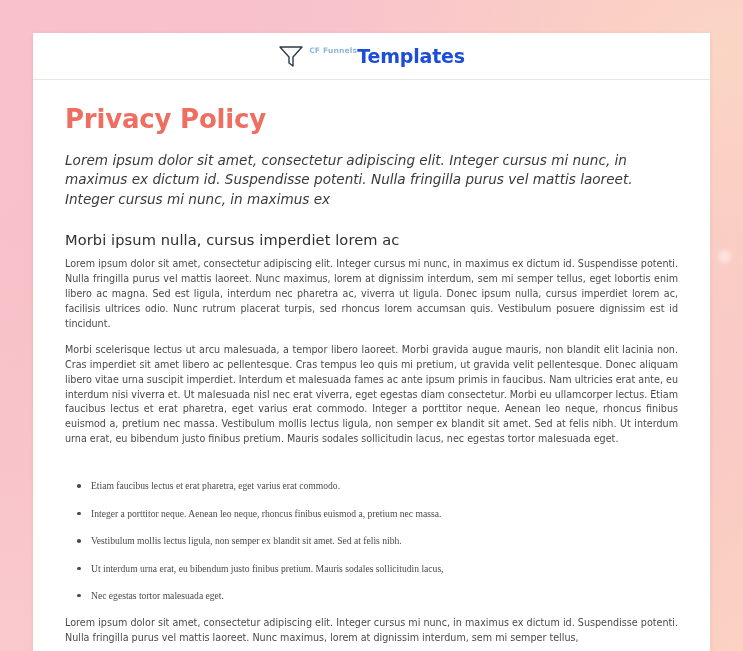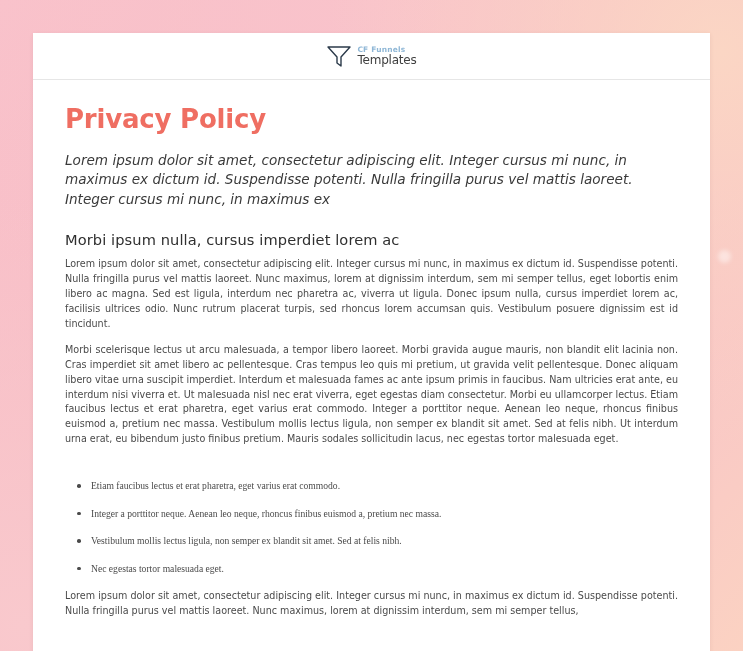--- a/index.html
+++ b/index.html
@@ -56,34 +56,34 @@
     justify-content: center;
   }
   #brand-logo {
     display: flex;
     align-items: center;
     gap: 5px;
   }
   #funnel-icon svg { display: block; }
   #brand-text {
     display: flex;
-    flex-direction: column;
+    flex-direction: row;
     line-height: 1;
   }
   #brand-sub {
     font-size: 7.5px;
     font-weight: bold;
     color: #8fb7d6;
     letter-spacing: 0.2px;
     margin-bottom: 1px;
   }
   #brand-main {
-    font-size: 12px;
-    font-weight: normal;
-    color: #404040;
+    font-size: 19px;
+    font-weight: bold;
+    color: #1d4ed8;
     letter-spacing: -0.2px;
   }
 
   
   #doc-body {
     padding: 24px 32px 10px 32px;
   }
   #page-title {
     font-size: 26px;
     font-weight: bold;
@@ -169,19 +169,20 @@
     <h2 class="section-heading">Morbi ipsum nulla, cursus imperdiet lorem ac</h2>
 
     <p class="body-text">Lorem ipsum dolor sit amet, consectetur adipiscing elit. Integer cursus mi nunc, in maximus ex dictum id. Suspendisse potenti. Nulla fringilla purus vel mattis laoreet. Nunc maximus, lorem at dignissim interdum, sem mi semper tellus, eget lobortis enim libero ac magna. Sed est ligula, interdum nec pharetra ac, viverra ut ligula. Donec ipsum nulla, cursus imperdiet lorem ac, facilisis ultrices odio. Nunc rutrum placerat turpis, sed rhoncus lorem accumsan quis. Vestibulum posuere dignissim est id tincidunt.</p>
 
     <p class="body-text gap-after">Morbi scelerisque lectus ut arcu malesuada, a tempor libero laoreet. Morbi gravida augue mauris, non blandit elit lacinia non. Cras imperdiet sit amet libero ac pellentesque. Cras tempus leo quis mi pretium, ut gravida velit pellentesque. Donec aliquam libero vitae urna suscipit imperdiet. Interdum et malesuada fames ac ante ipsum primis in faucibus. Nam ultricies erat ante, eu interdum nisi viverra et. Ut malesuada nisl nec erat viverra, eget egestas diam consectetur. Morbi eu ullamcorper lectus. Etiam faucibus lectus et erat pharetra, eget varius erat commodo. Integer a porttitor neque. Aenean leo neque, rhoncus finibus euismod a, pretium nec massa. Vestibulum mollis lectus ligula, non semper ex blandit sit amet. Sed at felis nibh. Ut interdum urna erat, eu bibendum justo finibus pretium. Mauris sodales sollicitudin lacus, nec egestas tortor malesuada eget.</p>
 
     <ul id="bullet-list">
       <li>Etiam faucibus lectus et erat pharetra, eget varius erat commodo.</li>
       <li>Integer a porttitor neque. Aenean leo neque, rhoncus finibus euismod a, pretium nec massa.</li>
       <li>Vestibulum mollis lectus ligula, non semper ex blandit sit amet. Sed at felis nibh.</li>
+      <li>Ut interdum urna erat, eu bibendum justo finibus pretium. Mauris sodales sollicitudin lacus,</li>
       <li>Nec egestas tortor malesuada eget.</li>
     </ul>
 
     <p class="body-text">Lorem ipsum dolor sit amet, consectetur adipiscing elit. Integer cursus mi nunc, in maximus ex dictum id. Suspendisse potenti. Nulla fringilla purus vel mattis laoreet. Nunc maximus, lorem at dignissim interdum, sem mi semper tellus,</p>
 
   </div>
 </div>
 
 </body></html>

